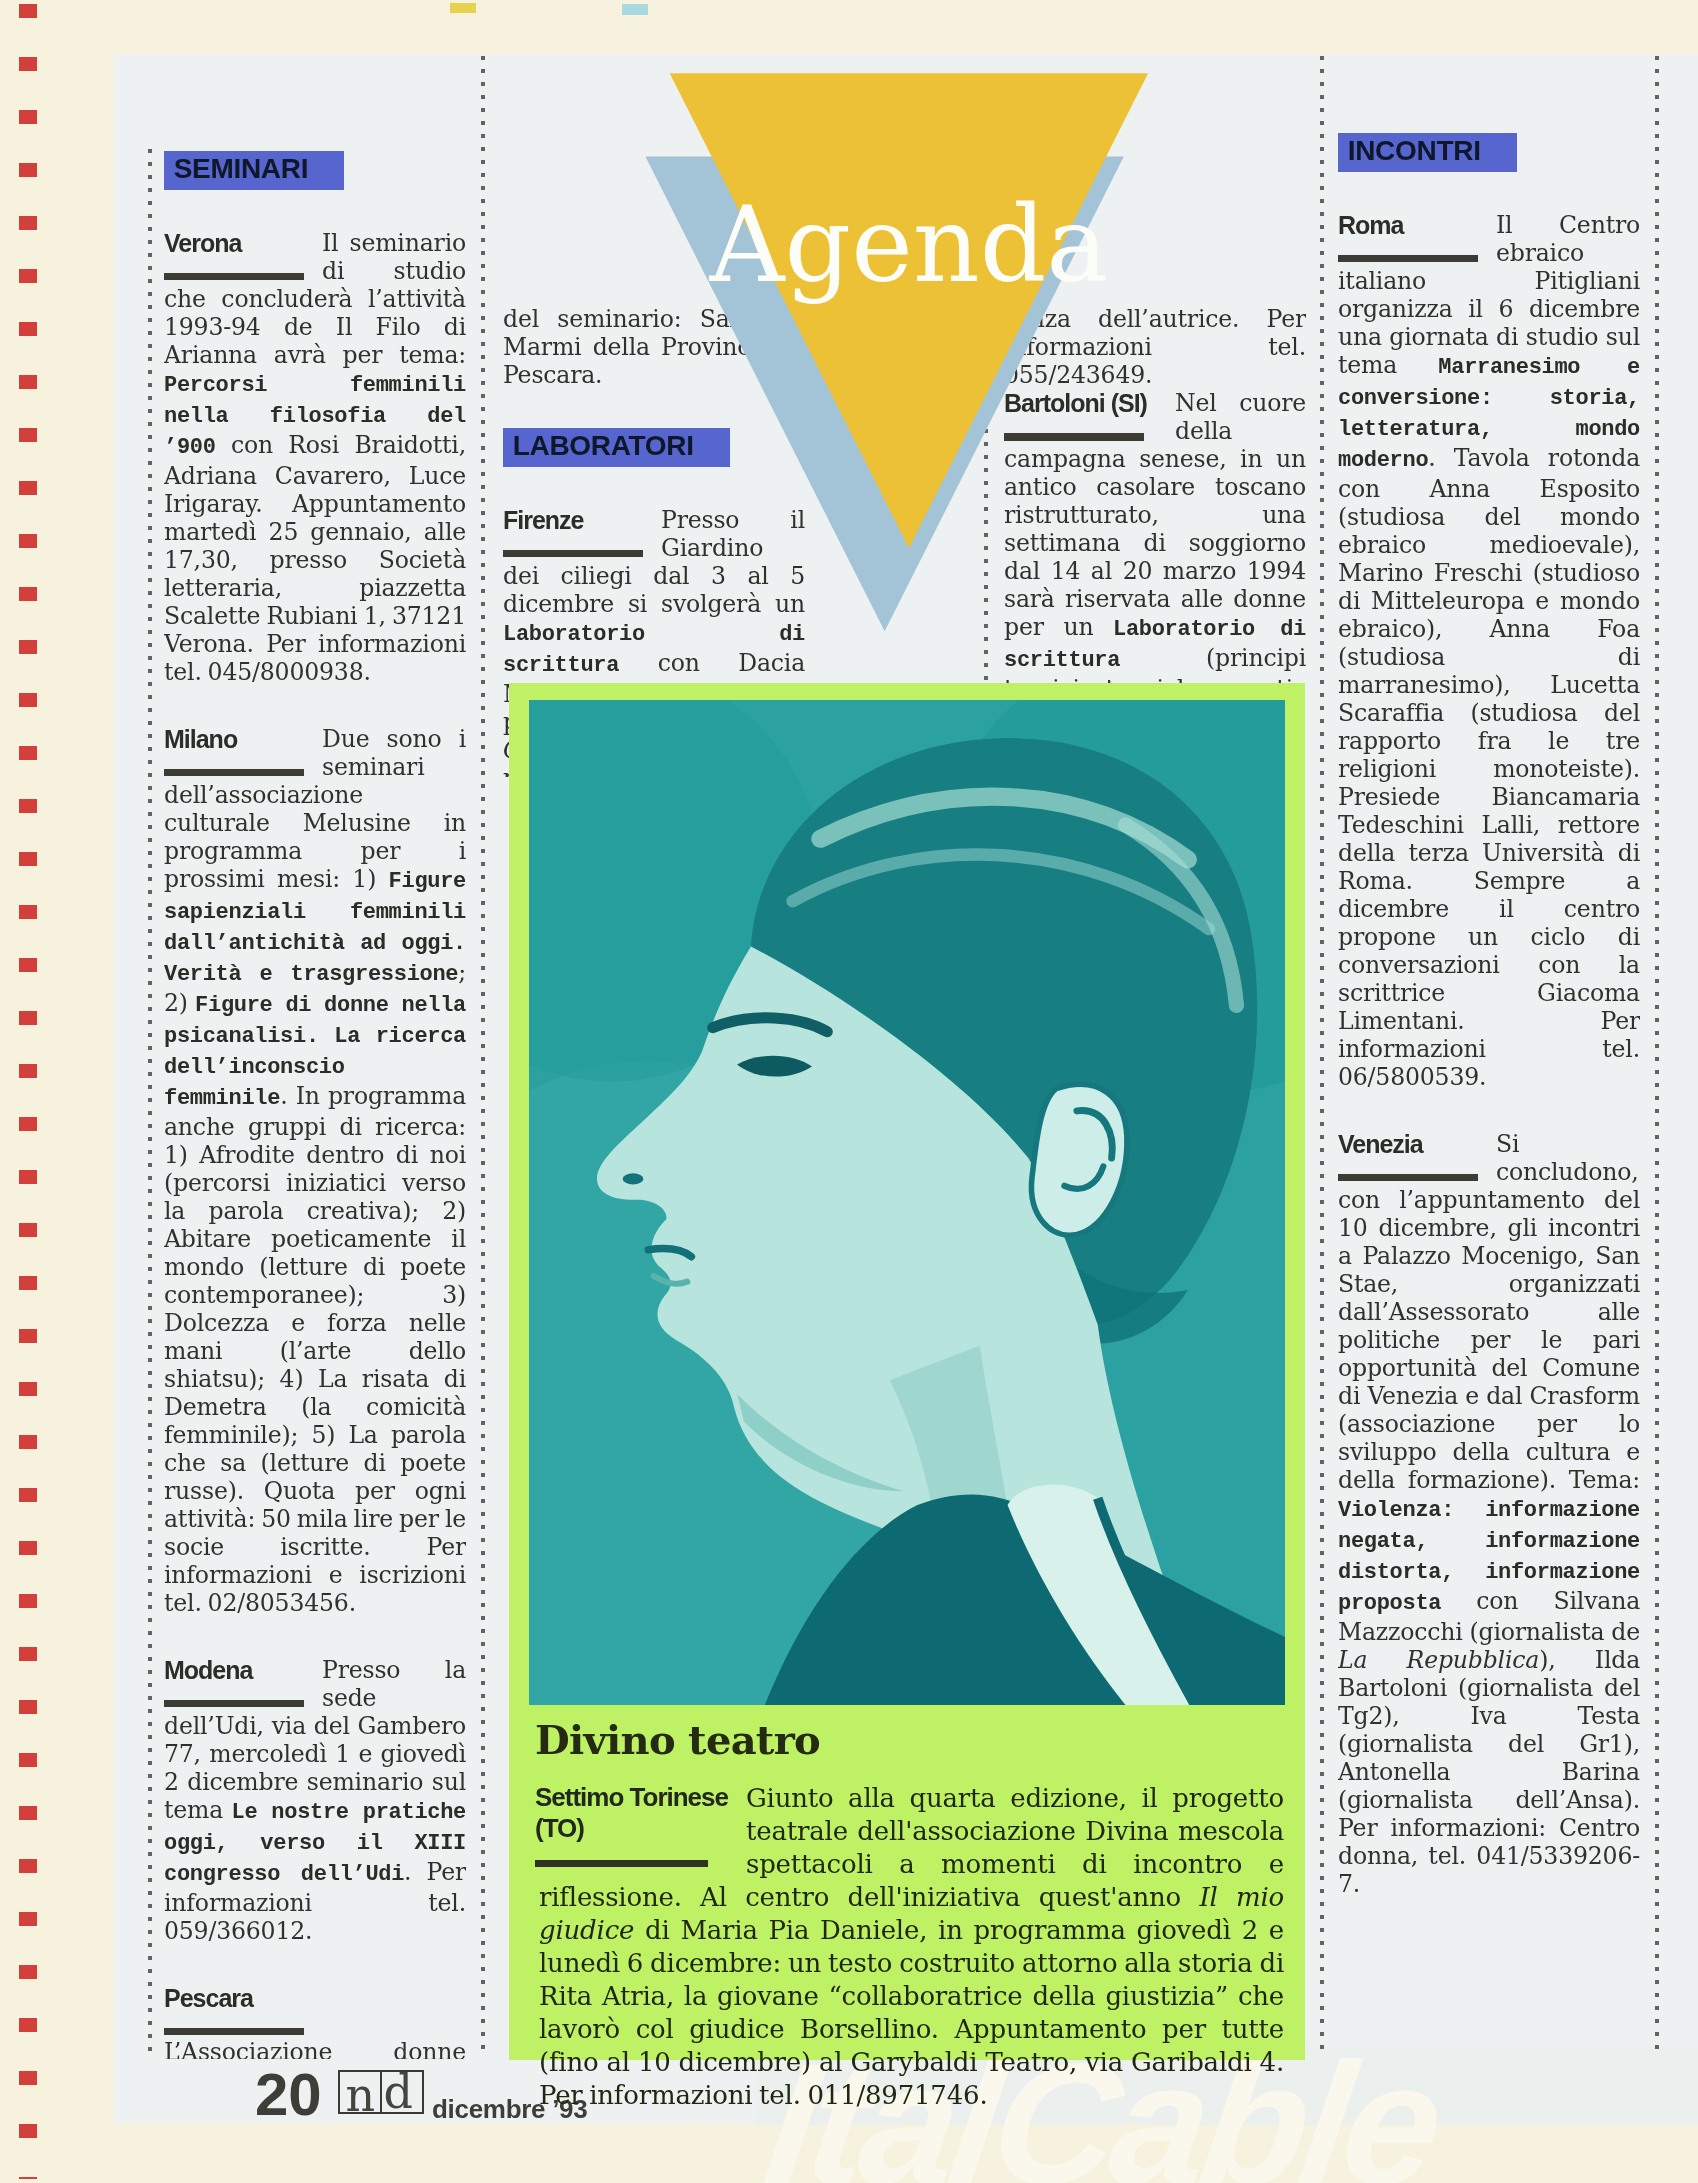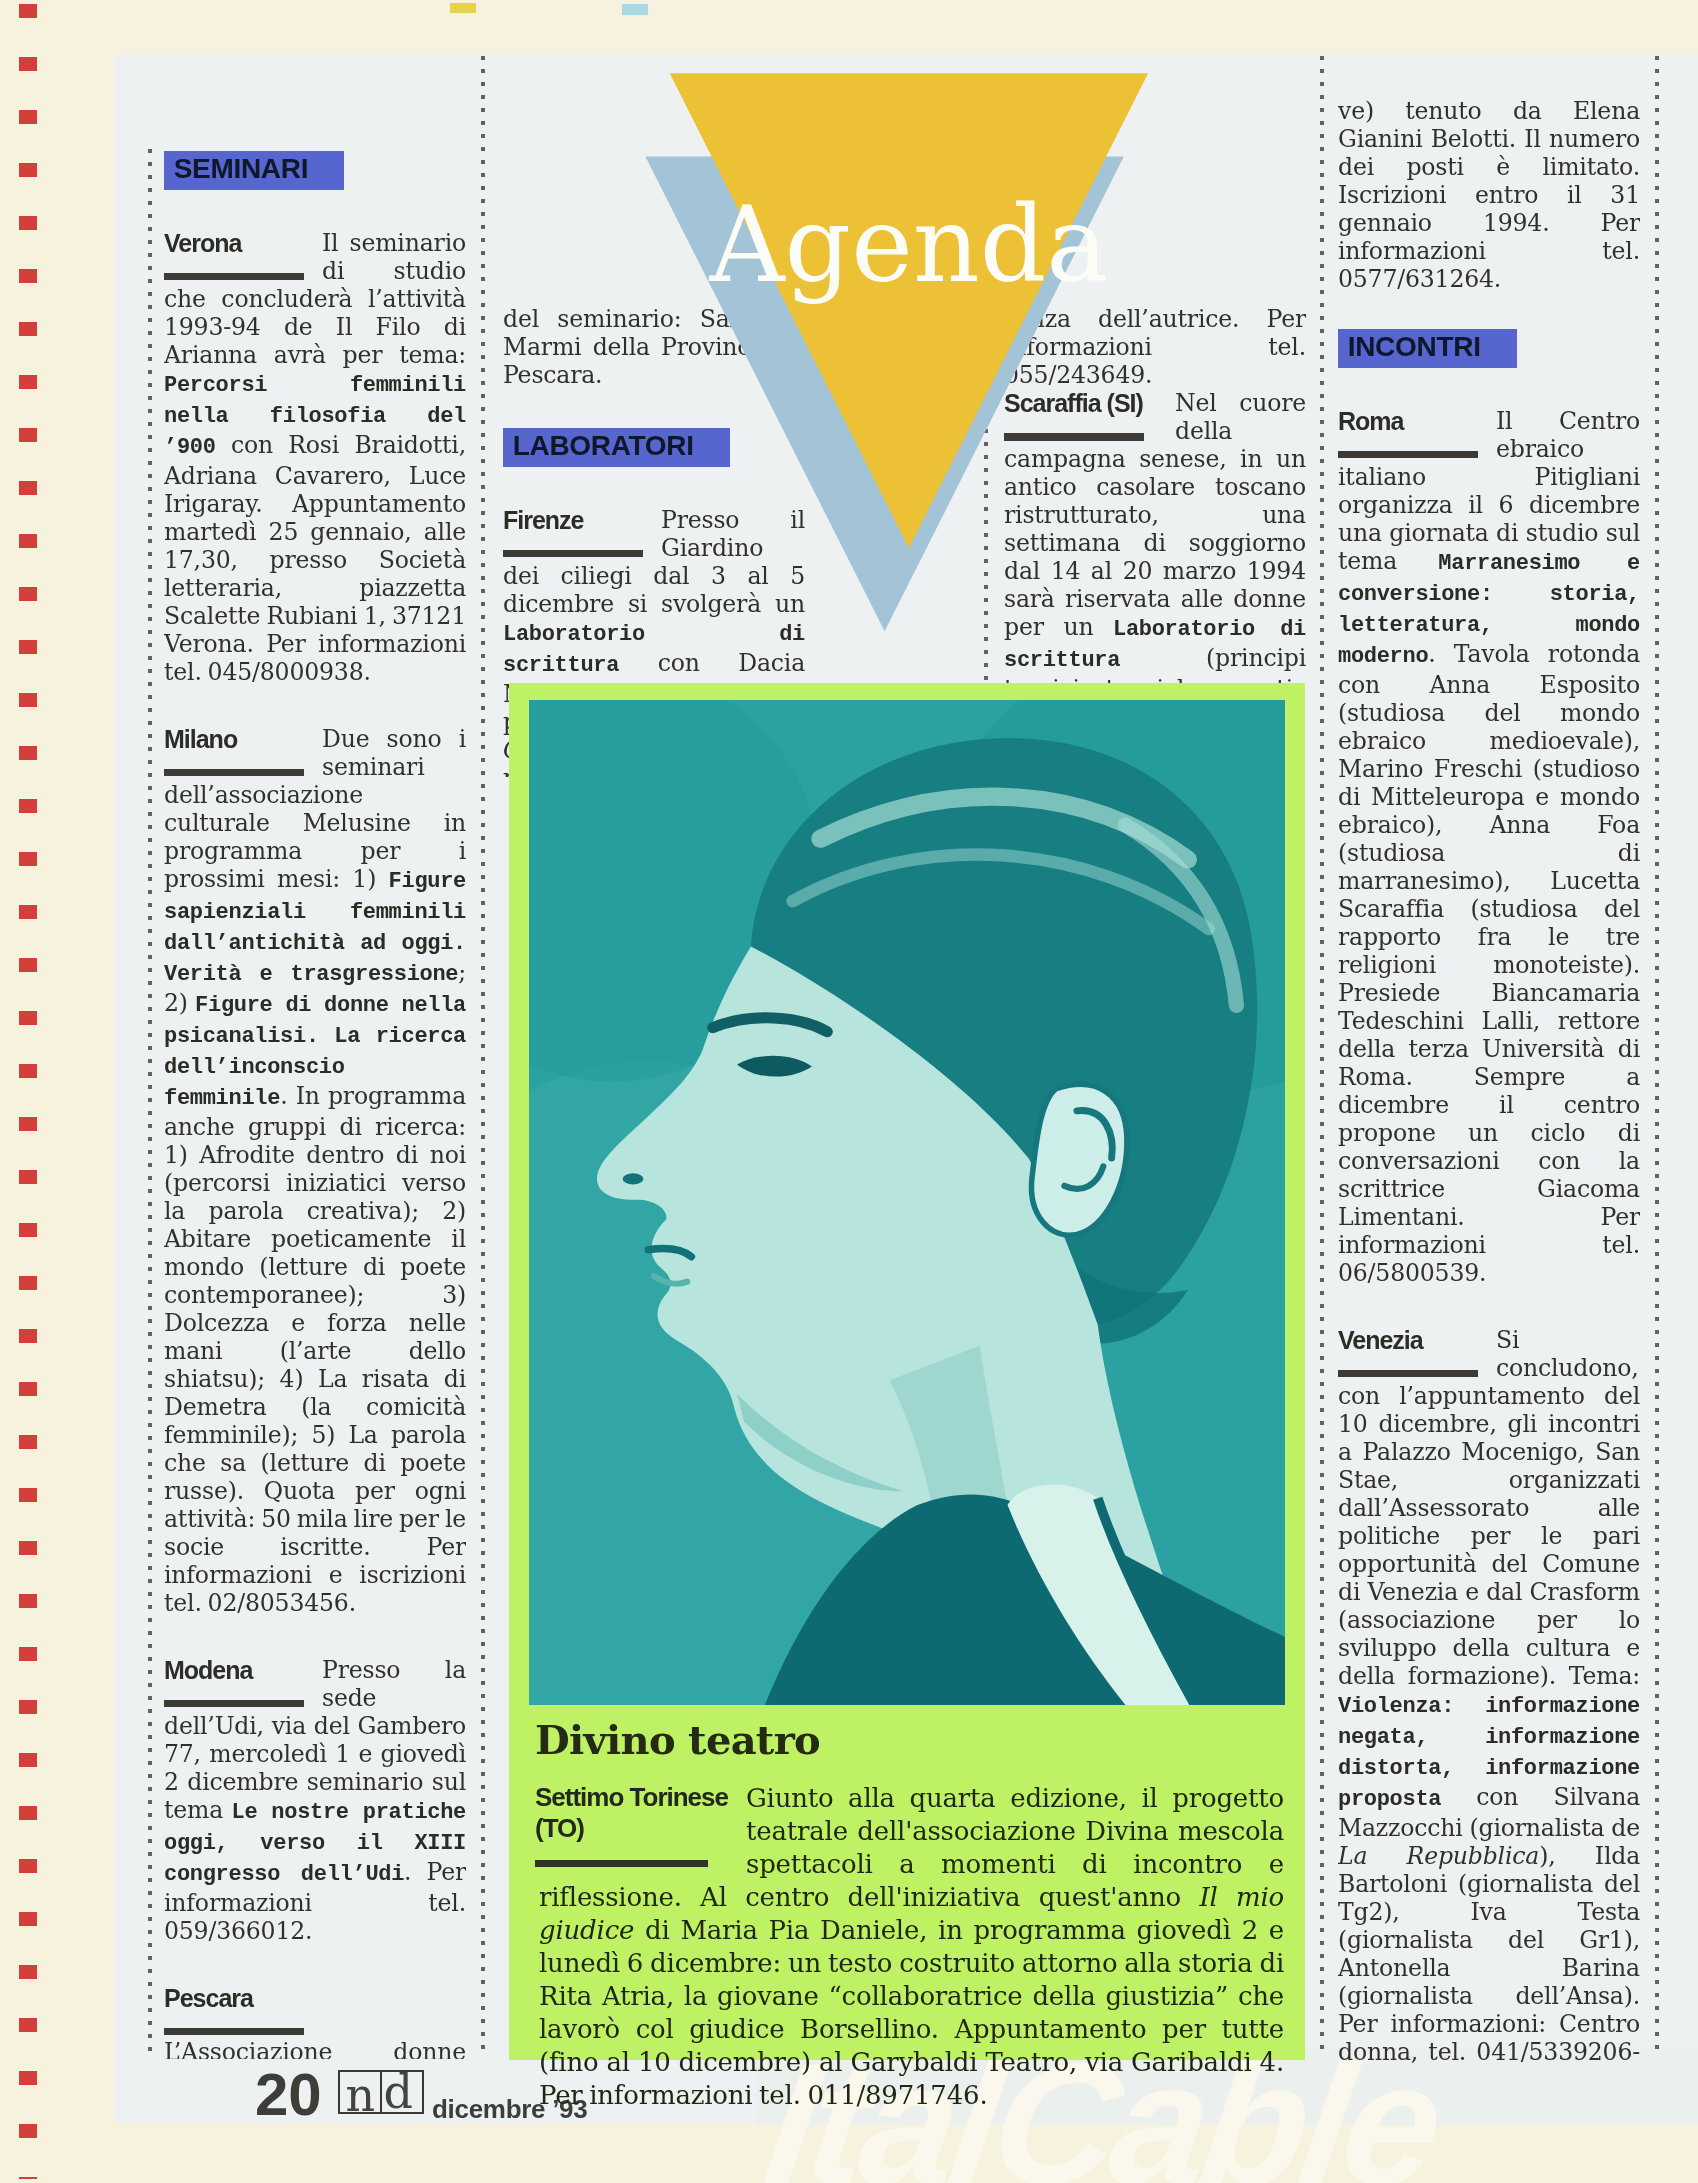--- a/index.html
+++ b/index.html
@@ -120,27 +120,27 @@
       <div class="kicker">
         <div class="city">Firenze</div>
         <div class="bar"></div>
       </div>
       <p class="body"><span>Presso il Giardino dei ciliegi dal 3 al 5 dicembre si svolgerà un </span><span class="bs">Laboratorio di scrittura</span><span> con Dacia Maraini. Il 4, presentazione del libro </span><span class="it">Cercando Emma</span><span> con la pre-</span></p>
     </div></div>
 <div class="col" id="col3">
     <p class="body blockp"><span>senza dell’autrice. Per informazioni tel. 055/243649.</span></p>
     <div class="entry">
       <div class="kicker wide">
-        <div class="city">Scaraffia (SI)</div>
+        <div class="city">Bartoloni (SI)</div>
         <div class="bar"></div>
       </div>
       <p class="body"><span>Nel cuore della campagna senese, in un antico casolare toscano ristrutturato, una settimana di soggiorno dal 14 al 20 marzo 1994 sarà riservata alle donne per un </span><span class="bs">Laboratorio di scrittura</span><span> (principi teorici e tecniche narrati-</span></p>
     </div>
   </div>
-<div class="col" id="col4"><p class="body blockp"><span>ve) tenuto da Elena Gianini Belotti. Il numero dei posti è limitato. Iscrizioni entro il 31 gennaio 1994. Per informazioni tel. 0577/631264.</span></p><div class="badge">INCONTRI</div><div class="entry">
+<div class="col" id="col4"><div class="badge">INCONTRI</div><div class="entry">
       <div class="kicker">
         <div class="city">Roma</div>
         <div class="bar"></div>
       </div>
       <p class="body"><span>Il Centro ebraico italiano Pitigliani organizza il 6 dicembre una giornata di studio sul tema </span><span class="bs">Marranesimo e conversione: storia, letteratura, mondo moderno</span><span>. Tavola rotonda con Anna Esposito (studiosa del mondo ebraico medioevale), Marino Freschi (studioso di Mitteleuropa e mondo ebraico), Anna Foa (studiosa di marranesimo), Lucetta Scaraffia (studiosa del rapporto fra le tre religioni monoteiste). Presiede Biancamaria Tedeschini Lalli, rettore della terza Università di Roma. Sempre a dicembre il centro propone un ciclo di conversazioni con la scrittrice Giacoma Limentani. Per informazioni tel. 06/5800539.</span></p>
     </div><div class="entry">
       <div class="kicker">
         <div class="city">Venezia</div>
         <div class="bar"></div>
       </div>

